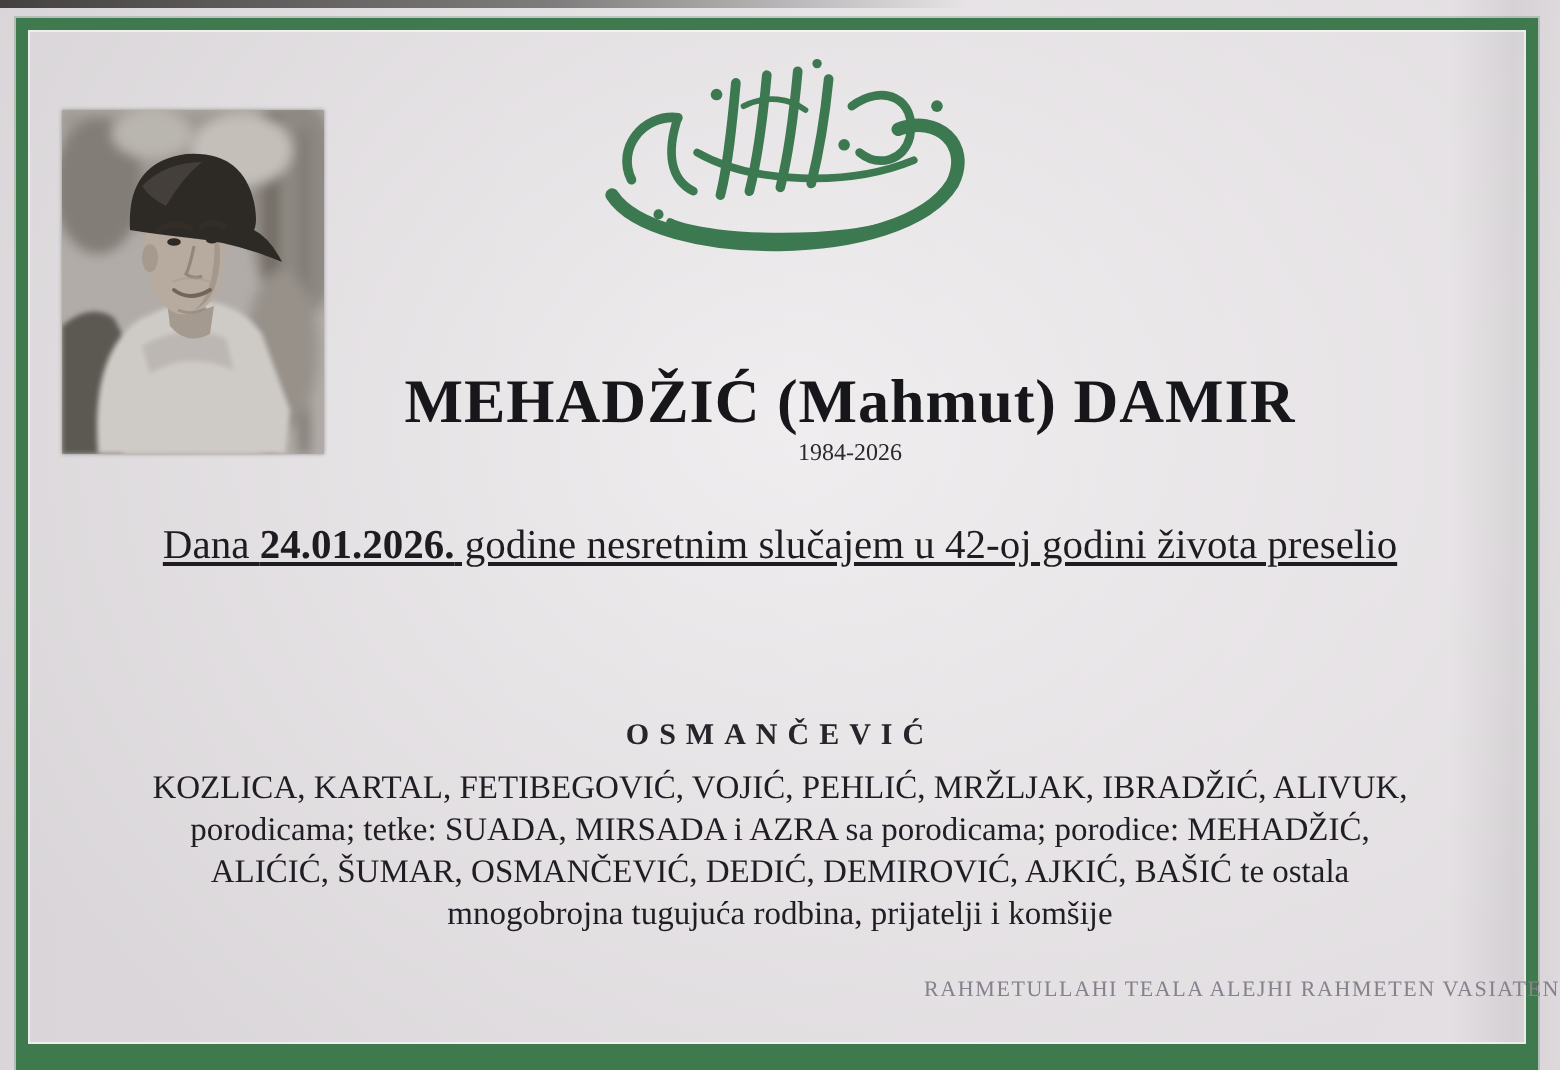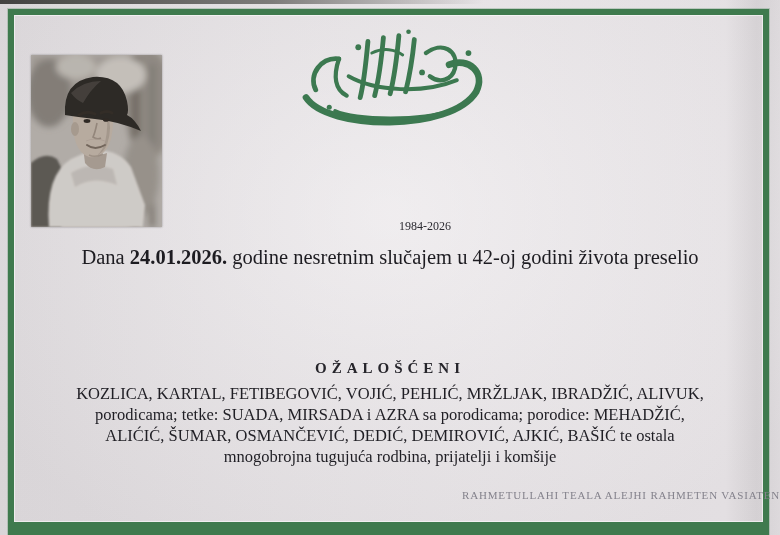--- a/index.html
+++ b/index.html
@@ -59,21 +59,21 @@
     font-size: 12px;
     color: #2a2930;
   }
   .announce {
     position: absolute; left: 30px; right: 30px; top: 244px;
     text-align: center;
     font-size: 20.5px;
     line-height: 27px;
     color: #1d1c21;
   }
-  .announce p { margin: 0; }
+  .announce p { margin: 16px; text-decoration: underline; }
   .announce b { font-weight: bold; }
 
   .mourners-heading {
     position: absolute; left: 0; right: 0; top: 360px;
     text-align: center;
     font-size: 15px; font-weight: bold;
     letter-spacing: 5px;
     color: #26252b;
   }
   .mourners {
@@ -173,27 +173,28 @@
       <g fill="#2e7044" opacity="0.92">
         <circle cx="82" cy="22" r="3"></circle>
         <circle cx="148" cy="48" r="3"></circle>
         <circle cx="196" cy="28" r="3"></circle>
         <circle cx="52" cy="84" r="2.6"></circle>
         <circle cx="134" cy="6" r="2.4"></circle>
       </g>
     </svg>
   </div>
 
+  <div class="title">MEHADŽIĆ (Mahmut) DAMIR</div>
   <div class="years">1984-2026</div>
 
   <div class="announce">
     <p><span>Dana </span><b>24.01.2026.</b><span> godine nesretnim slučajem u 42-oj godini života preselio</span></p>
   </div>
 
-  <div class="mourners-heading">OŽALOŠĆENI</div>
+  <div class="mourners-heading">OSMANČEVIĆ</div>
   <div class="mourners">
     <div>KOZLICA, KARTAL, FETIBEGOVIĆ, VOJIĆ, PEHLIĆ, MRŽLJAK, IBRADŽIĆ, ALIVUK,</div>
     <div>porodicama; tetke: SUADA, MIRSADA i AZRA sa porodicama; porodice: MEHADŽIĆ,</div>
     <div>ALIĆIĆ, ŠUMAR, OSMANČEVIĆ, DEDIĆ, DEMIROVIĆ, AJKIĆ, BAŠIĆ te ostala</div>
     <div>mnogobrojna tugujuća rodbina, prijatelji i komšije</div>
   </div>
 
   <div class="prayer">RAHMETULLAHI TEALA ALEJHI RAHMETEN VASIATEN</div>
 </div>
 

